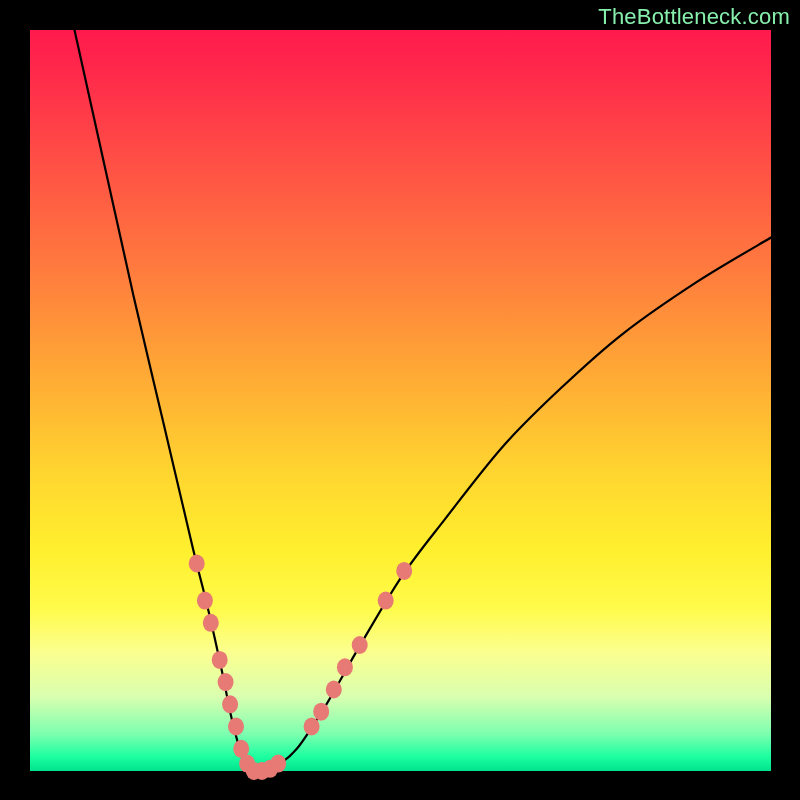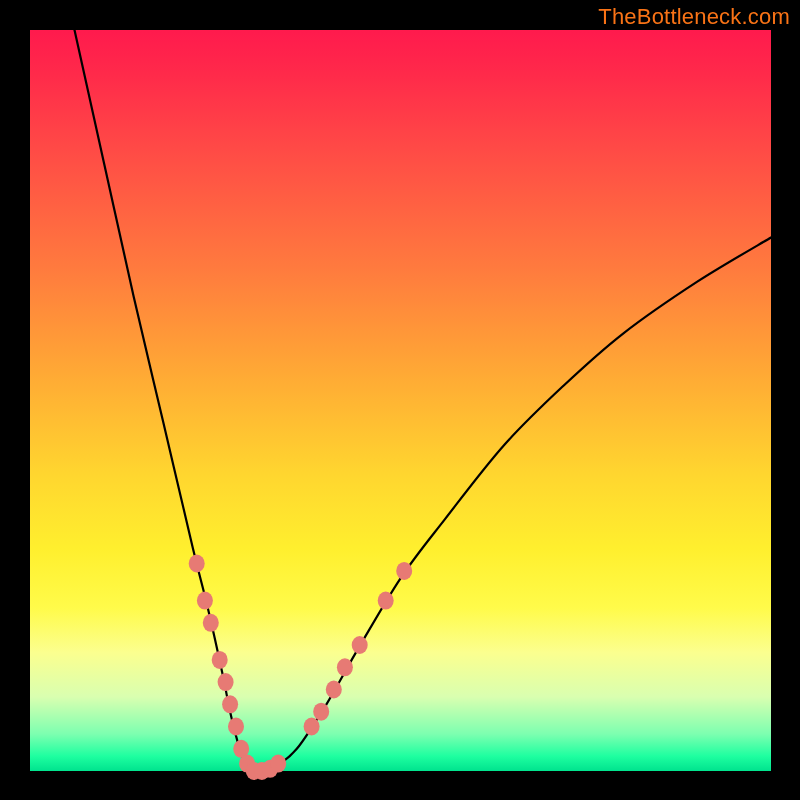--- a/index.html
+++ b/index.html
@@ -40,21 +40,21 @@
       #d9ffb0 90%,
       #7dffb0 95%,
       #1effa0 98%,
       #00e38e 100%
     );
   }
   .watermark {
     position: absolute;
     top: 4px;
     right: 10px;
-    color: #f97316;
+    color: #86efac;
     font-size: 22px;
     font-weight: 500;
     letter-spacing: 0.2px;
     user-select: none;
   }
   svg.curve {
     position: absolute;
     left: 0;
     top: 0;
     width: 741px;

